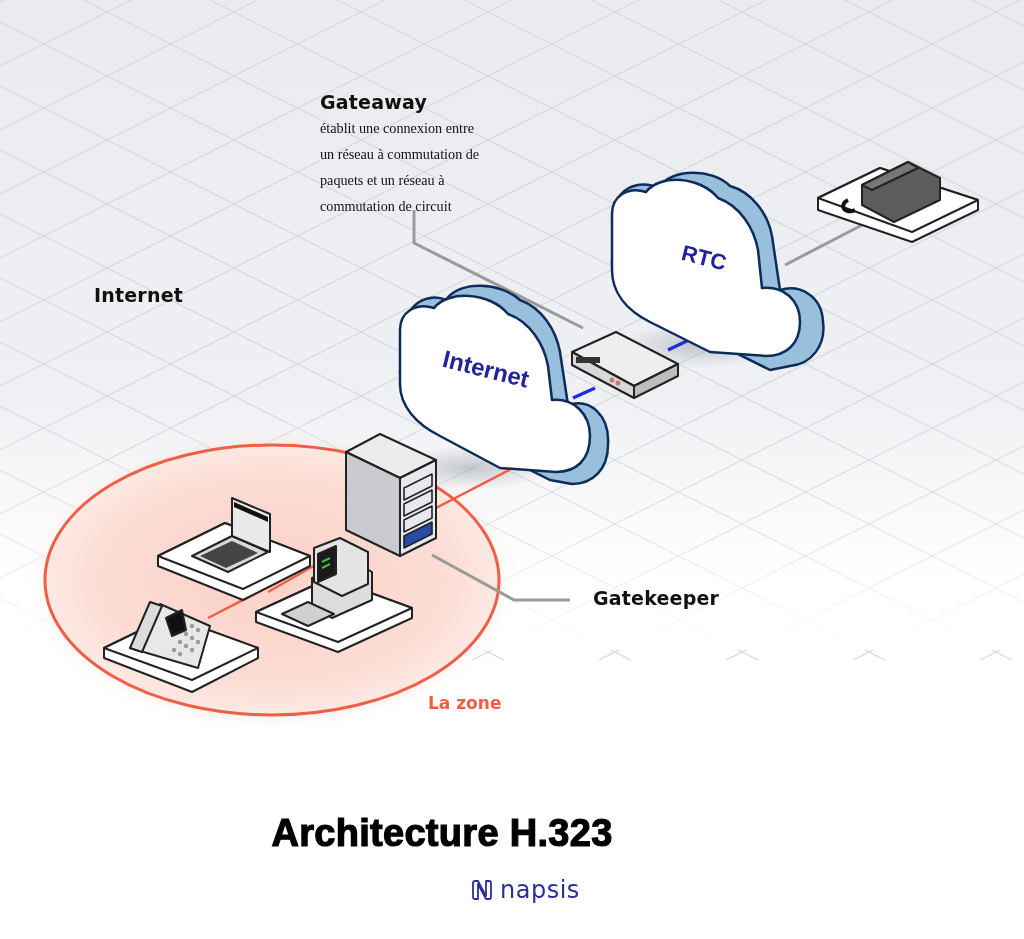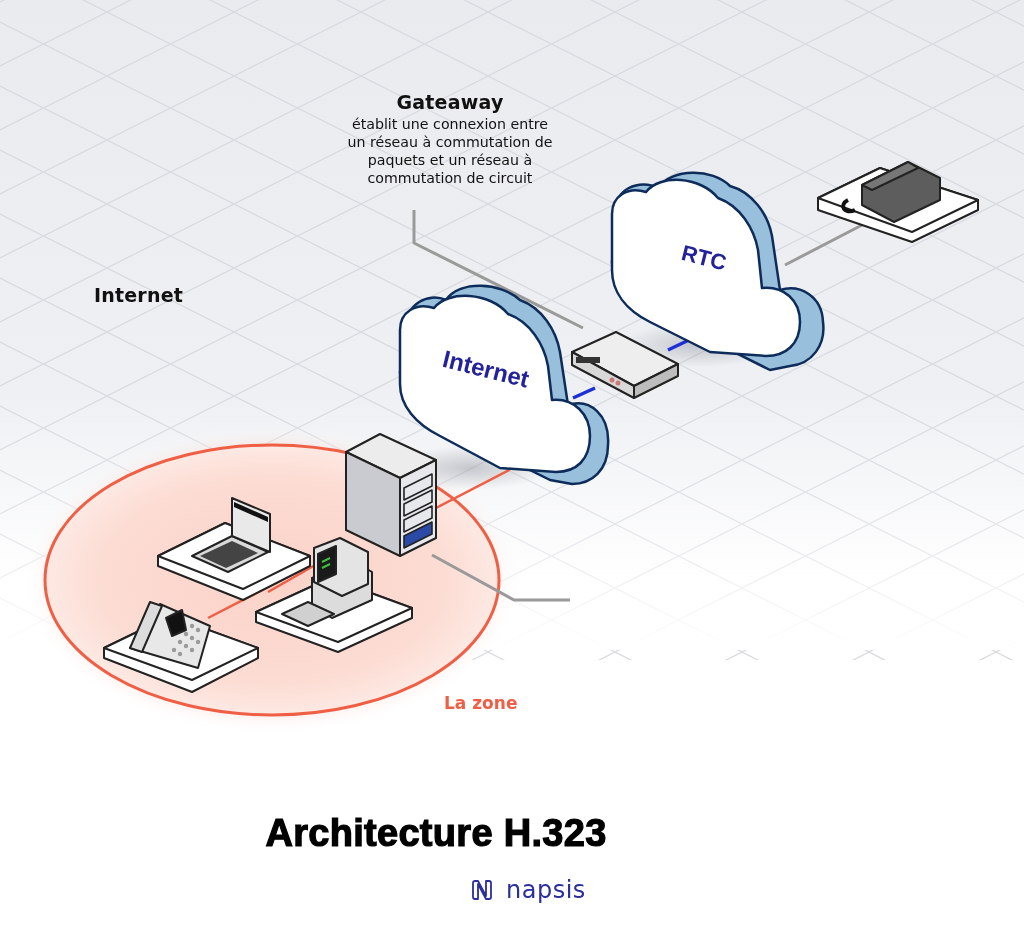--- a/index.html
+++ b/index.html
@@ -4,29 +4,29 @@
 <style>
   html, body { margin: 0; padding: 0; }
   body {
     width: 1024px; height: 939px; position: relative; overflow: hidden;
     background: #ffffff;
     font-family: "DejaVu Sans", "Liberation Sans", sans-serif;
   }
   #bg { position: absolute; left: 0; top: 0; width: 1024px; height: 939px; }
   .label { position: absolute; color: #111; }
   .label .title { font-weight: bold; font-size: 19px; line-height: 22px; margin-bottom: 2px; letter-spacing: 0.2px; }
-  .label .body { font-size: 14.2px; line-height: 18px; white-space: pre-line; }
-  #gateway-label { left: 320px; top: 91px; width: 260px; text-align: center; }
+  .label .body { font-size: 14.2px; line-height: 26px; white-space: pre-line; font-family: Liberation Serif, serif; }
+  #gateway-label { left: 320px; top: 91px; width: 260px; }
   #terminaux-label { left: 94px; top: 284px; width: 290px; }
   #gatekeeper-label { left: 593px; top: 587px; width: 300px; }
-  #zone-label { position: absolute; left: 444px; top: 693px; font-weight: bold; font-size: 17px; color: #ef5f45; }
-  #main-title { position: absolute; left: 4px; width: 864px; top: 812px; text-align: center;
+  #zone-label { position: absolute; left: 428px; top: 693px; font-weight: bold; font-size: 17px; color: #ef5f45; }
+  #main-title { position: absolute; left: 10px; width: 864px; top: 812px; text-align: center;
     font-family: "Liberation Sans", sans-serif; font-weight: 900; font-size: 38px; color: #000;
     letter-spacing: 0.3px; -webkit-text-stroke: 1.2px #000; }
-  #brand { position: absolute; left: 470px; top: 876px; display: flex; align-items: center; gap: 12px; color: #2a2f9c; }
+  #brand { position: absolute; left: 470px; top: 876px; display: flex; align-items: center; gap: 6px; color: #2a2f9c; }
   #brand .name { font-size: 24px; letter-spacing: 0.5px; font-family: "DejaVu Sans", sans-serif; }
   .cloud-text { font-family: "Liberation Sans", sans-serif; font-weight: bold; fill: #23229a; }
 </style>
 </head>
 <body>
 
 <svg id="bg" viewBox="0 0 1024 939" xmlns="http://www.w3.org/2000/svg">
   <defs>
     <linearGradient id="bgGrad" x1="0" y1="0" x2="0" y2="1">
       <stop offset="0" stop-color="#e9ebef"></stop>
@@ -195,20 +195,21 @@
 un réseau à commutation de
 paquets et un réseau à
 commutation de circuit</div>
 </div>
 
 <div id="terminaux-label" class="label">
   <div class="title">Internet</div>
 </div>
 
 <div id="gatekeeper-label" class="label">
+  <div class="title">Gatekeeper</div>
 </div>
 
 <div id="zone-label">La zone</div>
 
 <div id="main-title">Architecture H.323</div>
 
 <div id="brand">
   <svg width="24" height="24" viewBox="0 0 24 24">
     <path d="M3 5 Q3 3 5 3 L8 3 L16 18 L16 3 L19 3 Q21 3 21 5 L21 19 Q21 21 19 21 L16 21 L8 6 L8 21 L5 21 Q3 21 3 19 Z" fill="none" stroke="#2a2f9c" stroke-width="1.8" stroke-linejoin="round"></path>
   </svg>

